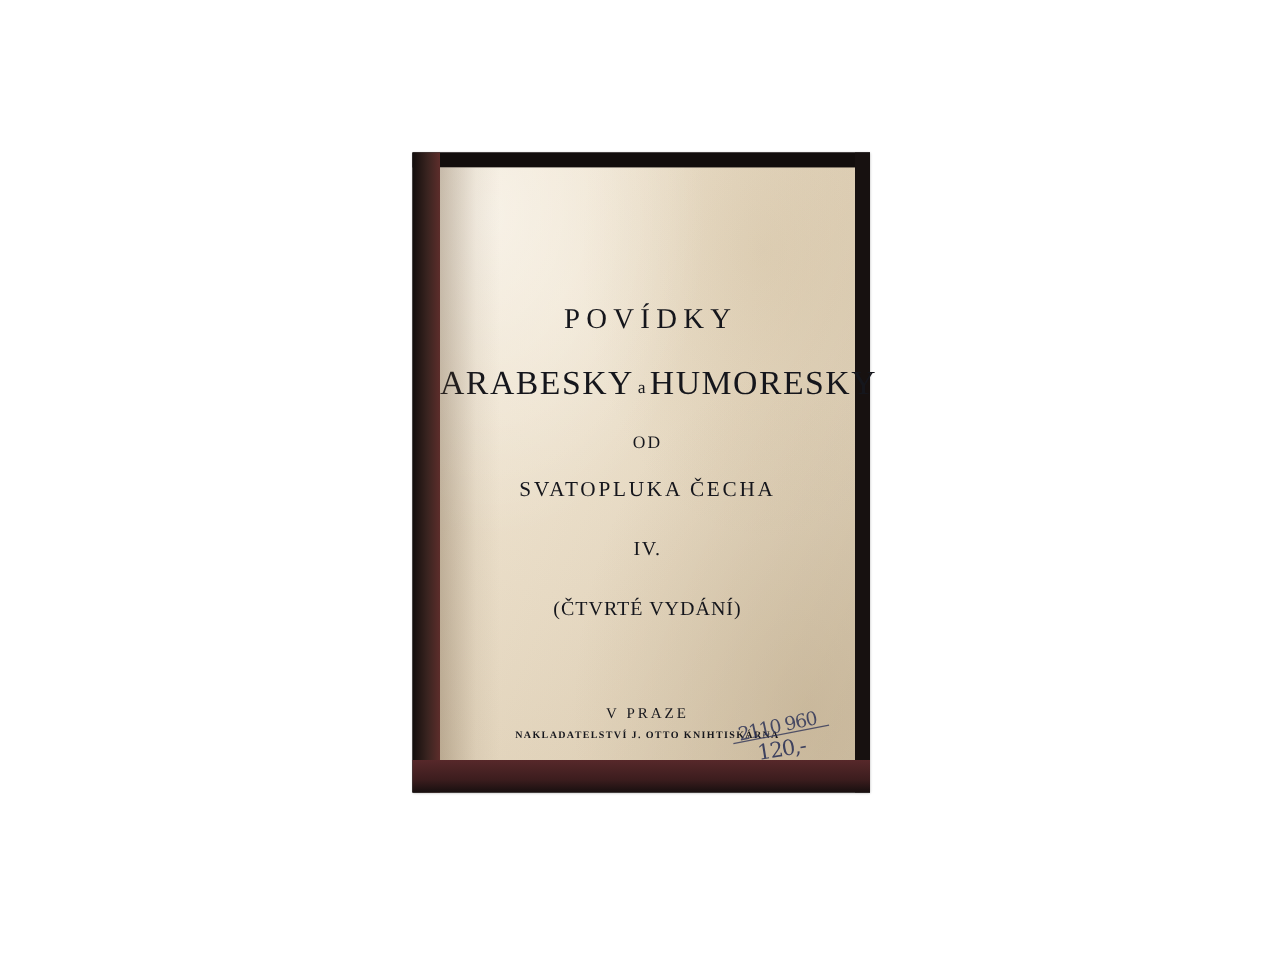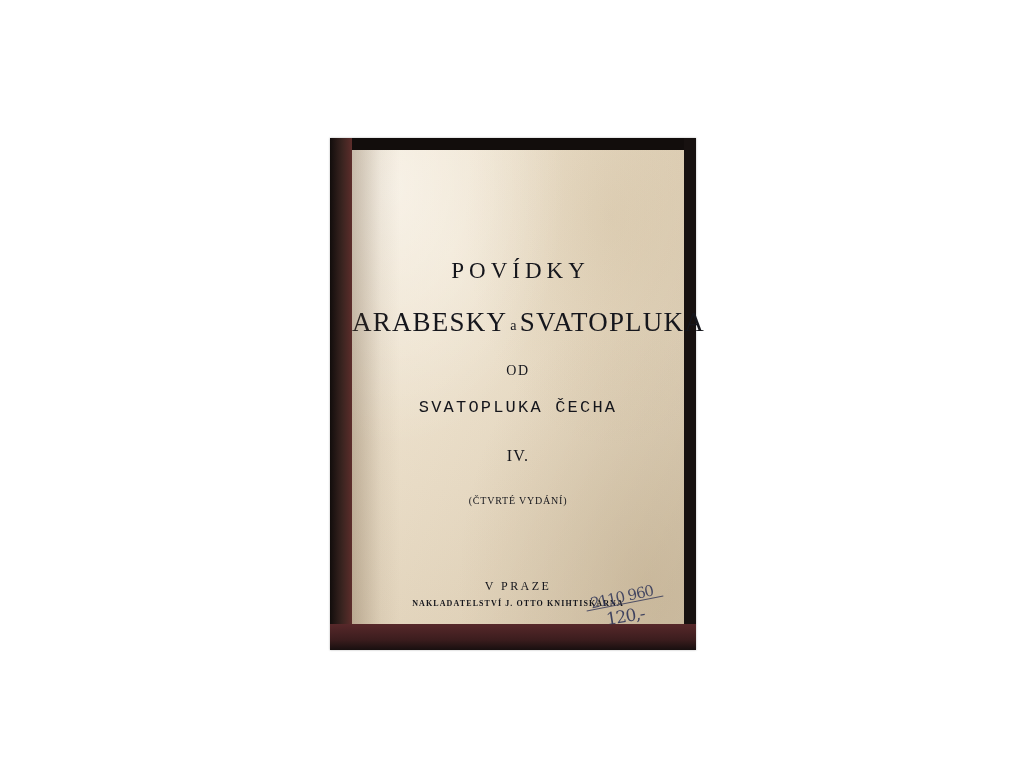--- a/index.html
+++ b/index.html
@@ -21,21 +21,20 @@
 
   
   #photo {
     position: absolute;
     left: 330px;
     top: 122px;
     width: 366px;
     height: 512px;
     background: #1d1614;
     box-shadow: 0 0 2px rgba(0,0,0,0.3);
-    margin-top: 16px;
   }
 
   
   #board-left {
     position: absolute;
     left: 0px;
     top: 0px;
     width: 22px;
     height: 512px;
     background: linear-gradient(to right, #120d0c 0%, #3a2420 55%, #5d2d2b 100%);
@@ -139,32 +138,31 @@
   #t-od {
     top: 213px;
     font-size: 14px;
     letter-spacing: 1.6px;
   }
 
   #t-author {
     top: 248px;
     font-size: 17px;
     letter-spacing: 2.2px;
-    font-family: Liberation Mono, monospace;
   }
 
   #t-volume {
     top: 297px;
     font-size: 16px;
     letter-spacing: 1.2px;
   }
 
   #t-edition {
     top: 345px;
-    font-size: 10px;
+    font-size: 16px;
     letter-spacing: 0.8px;
   }
 
   #t-city {
     top: 429px;
     font-size: 12px;
     letter-spacing: 2.4px;
   }
 
   #t-publisher {
@@ -226,21 +224,21 @@
     <div id="board-right"></div>
     <div id="board-bottom"></div>
 
     <div id="page">
 
       <div id="title-block">
 
         <div class="line" id="t-povidky">POVÍDKY</div>
 
         <div class="line" id="t-main">
-          <span>ARABESKY</span><span class="conj">a</span><span>SVATOPLUKA</span>
+          <span>ARABESKY</span><span class="conj">a</span><span>HUMORESKY</span>
         </div>
 
         <div class="line" id="t-od">OD</div>
 
         <div class="line" id="t-author">SVATOPLUKA ČECHA</div>
 
         <div class="line" id="t-volume">IV.</div>
 
         <div class="line" id="t-edition">(ČTVRTÉ VYDÁNÍ)</div>
 

